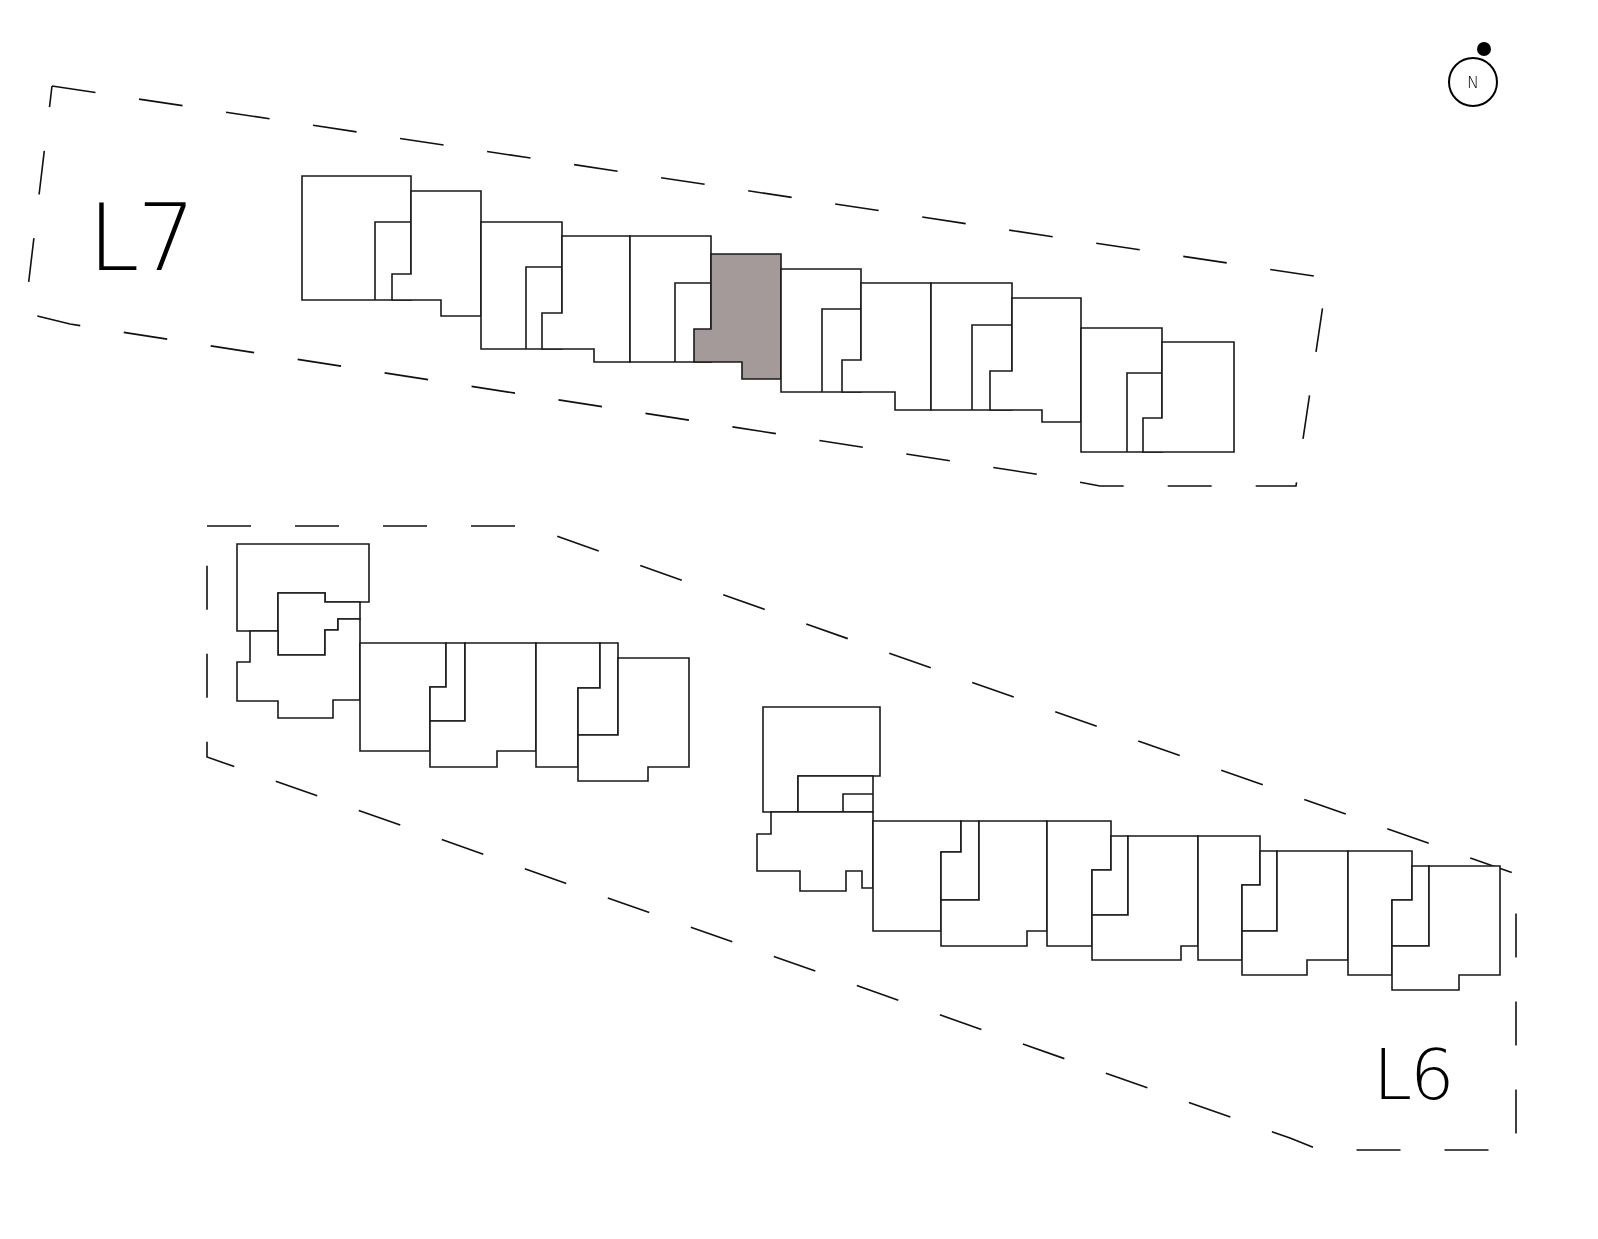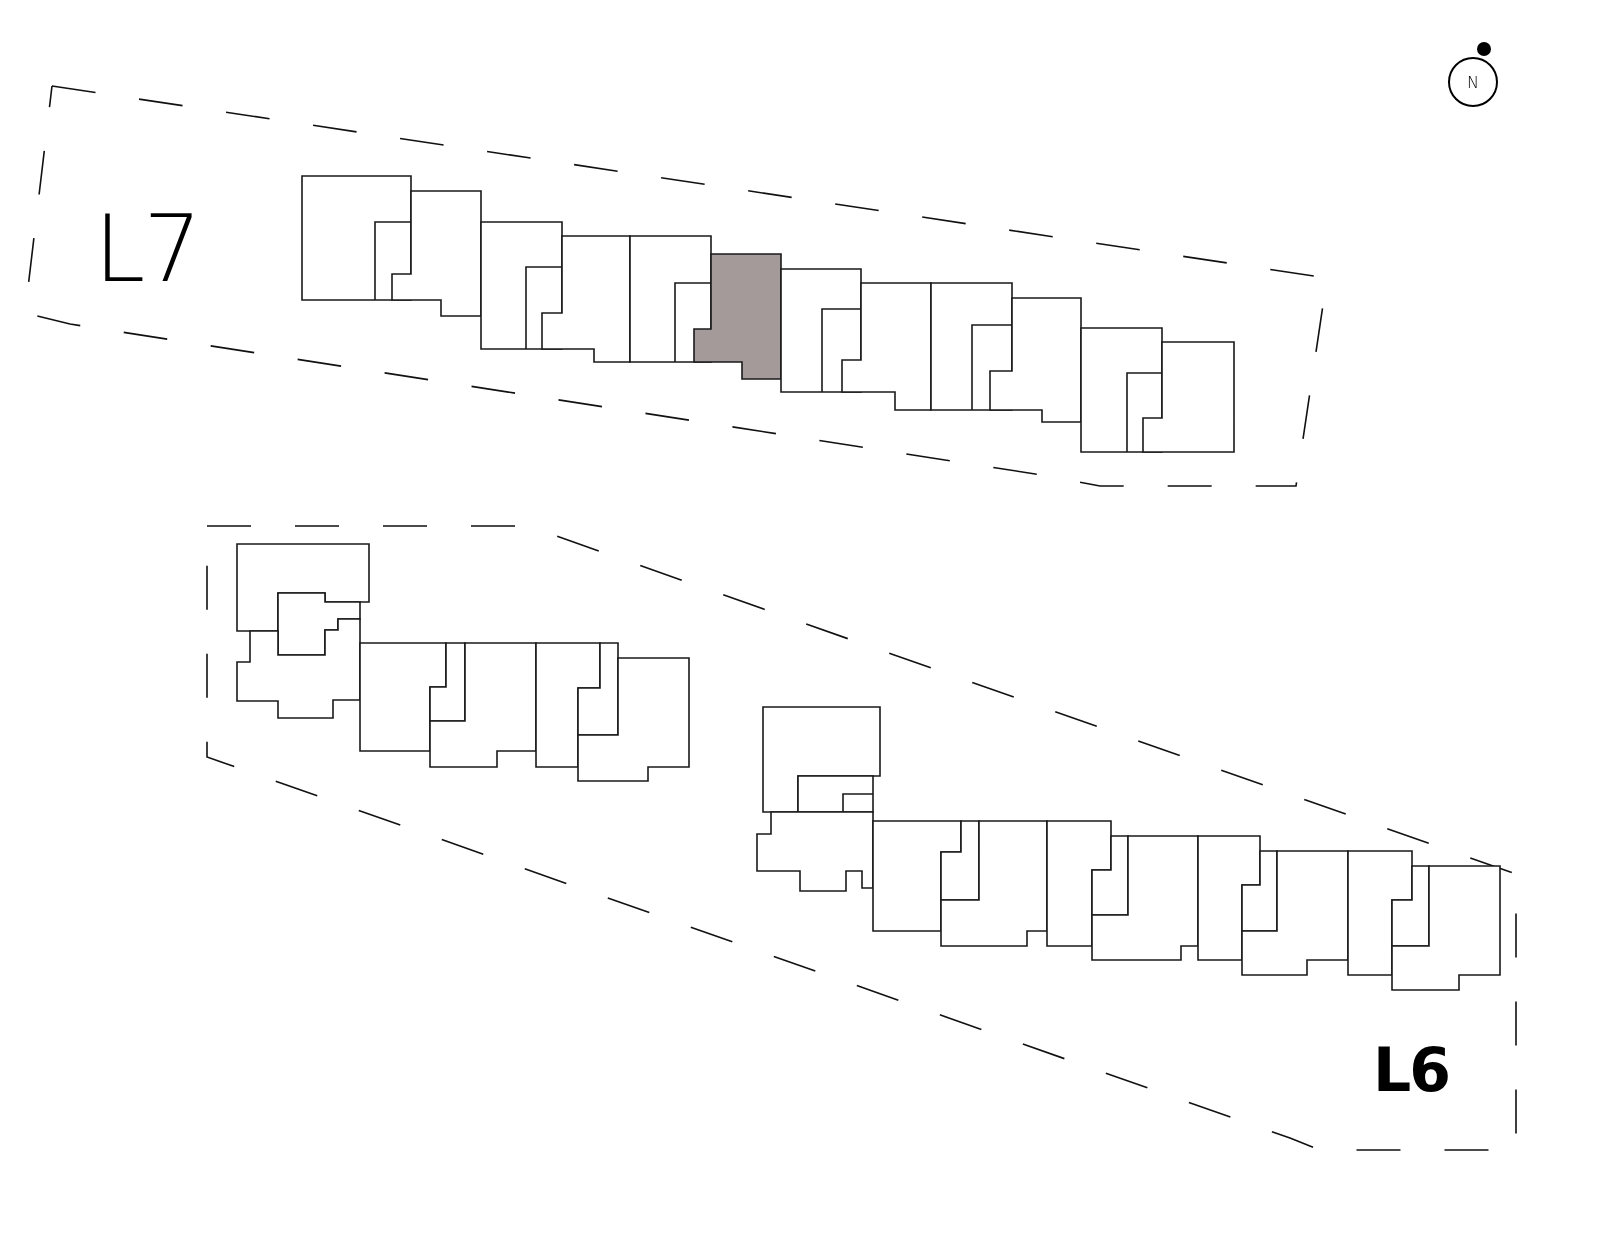--- a/index.html
+++ b/index.html
@@ -3,22 +3,22 @@
   <meta charset="utf-8">
   <style>
     html, body { margin: 0; padding: 0; background: #ffffff; }
     body { width: 1598px; height: 1239px; position: relative; overflow: hidden; font-family: "DejaVu Sans", sans-serif; }
     #plan { position: absolute; left: 0; top: 0; width: 1598px; height: 1239px; }
     .unit { fill: #ffffff; stroke: #1a1a1a; stroke-width: 1.6; stroke-linejoin: miter; }
     .unit.selected { fill: #a39a99; }
     .inner { fill: none; stroke: #1a1a1a; stroke-width: 1.6; }
     .boundary { fill: none; stroke: #111111; stroke-width: 1.6; stroke-dasharray: 44 44; }
     .level-label { position: absolute; font-family: "DejaVu Sans", sans-serif; font-weight: 300; color: #000; line-height: 1; letter-spacing: -2px; }
-    #label-l7 { left: 88px; top: 204px; font-size: 92px; margin-left: 6px; }
-    #label-l6 { left: 1373px; top: 1040px; font-size: 60px; font-weight: bold; }
+    #label-l7 { left: 88px; top: 193px; font-size: 92px; }
+    #label-l6 { left: 1373px; top: 1040px; font-size: 70px; }
     #compass { position: absolute; left: 1448px; top: 42px; width: 52px; height: 64px; }
     #compass .dot { position: absolute; left: 29px; top: 0; width: 14px; height: 14px; border-radius: 50%; background: #000; }
     #compass .ring { position: absolute; left: 0; top: 15px; width: 46px; height: 46px; border: 2px solid #000; border-radius: 50%; display: flex; align-items: center; justify-content: center; font-size: 16px; color: #000; font-family: "DejaVu Sans", sans-serif; font-weight: 300; box-sizing: content-box; }
   </style>
 </head>
 <body>
 
 <svg id="plan" viewBox="0 0 1598 1239" xmlns="http://www.w3.org/2000/svg">
 
   <polyline class="boundary" points="52,86 1327,278 1296,486 1100,486 1042,475 70,324 25,313 52,86"></polyline>

